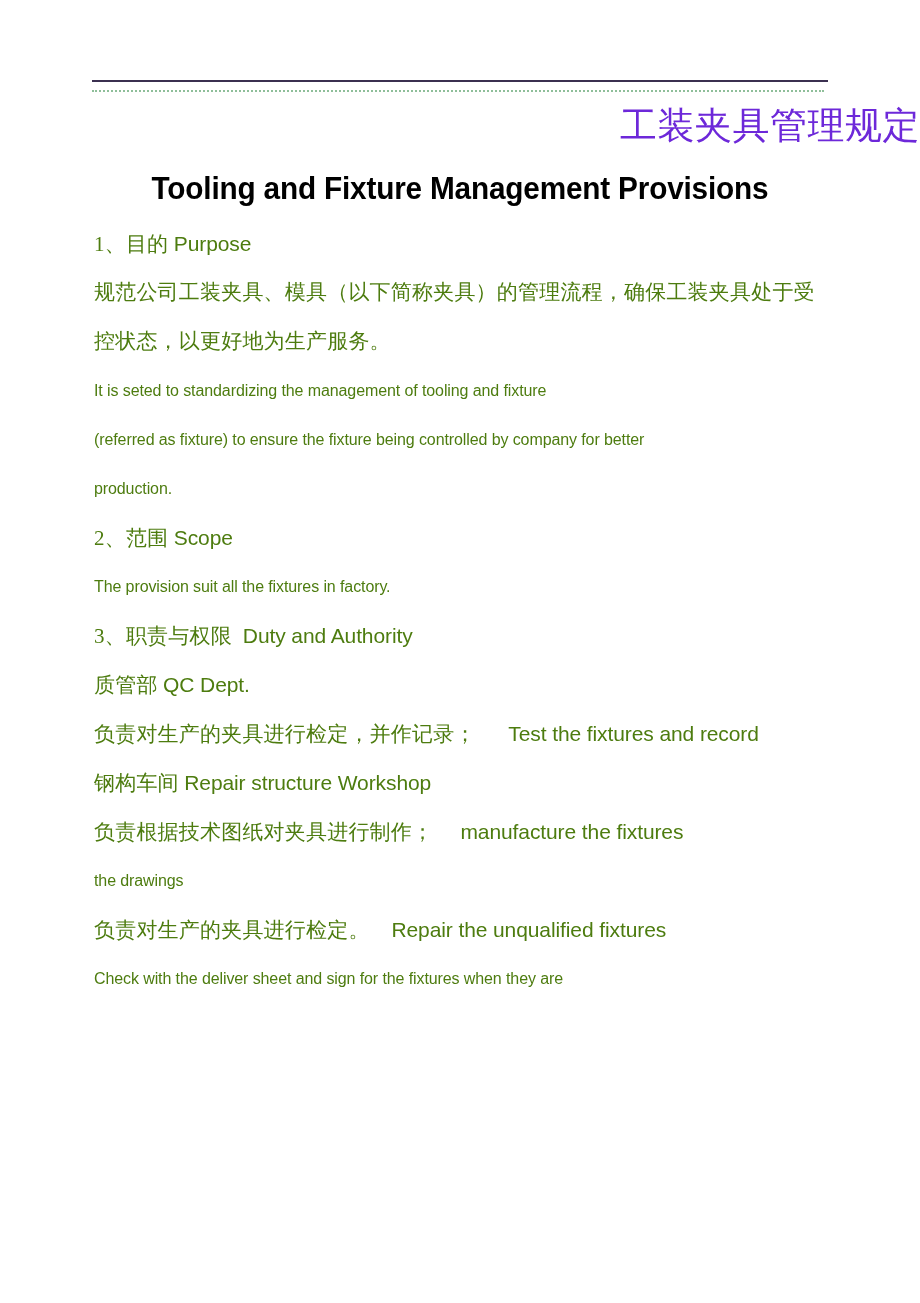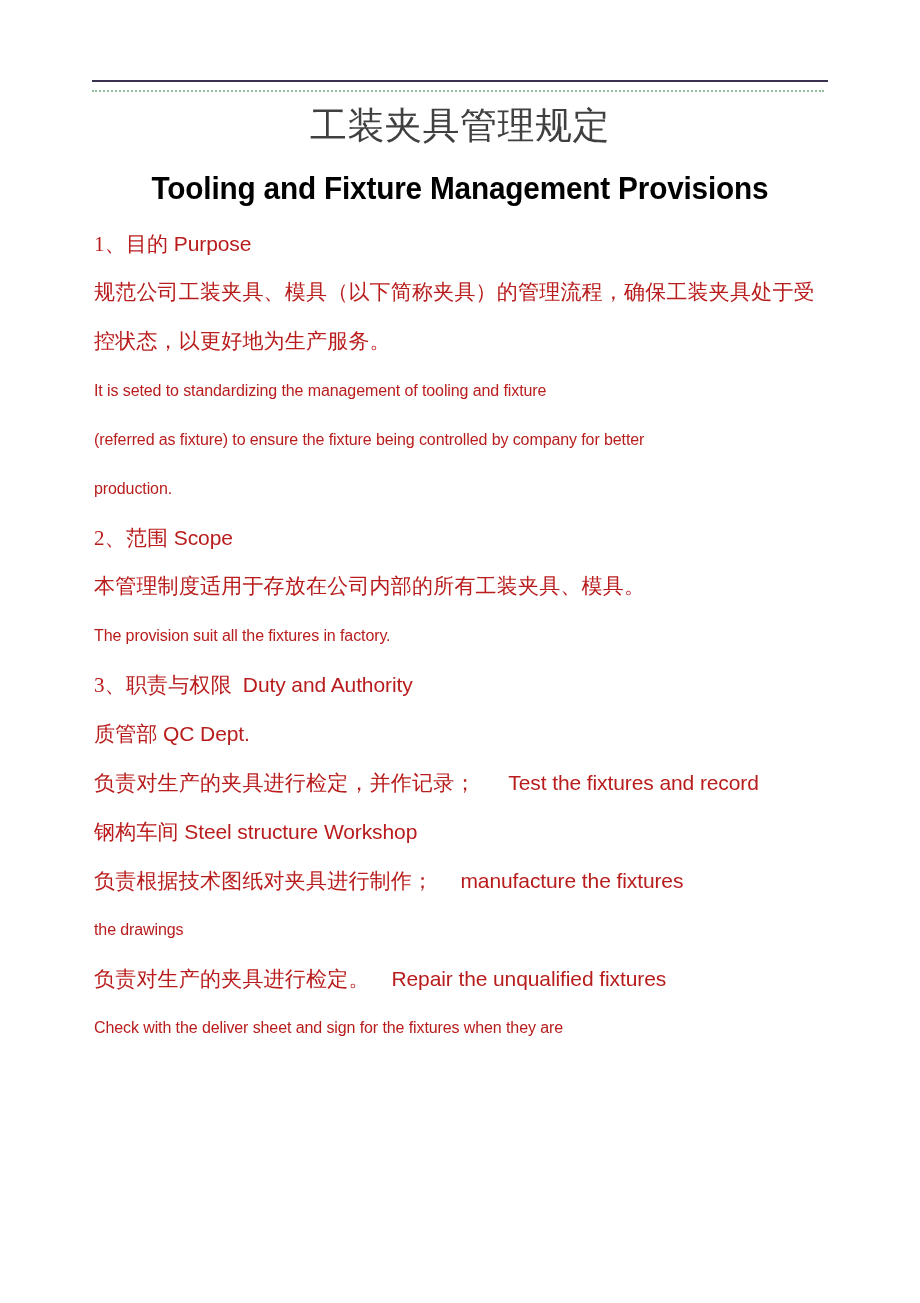--- a/index.html
+++ b/index.html
@@ -35,27 +35,27 @@
     border-top: 2px dotted #8fbf9a;
     width: 99.5%;
   }
 
   
   .title-cn {
     position: absolute;
     left: 0;
     top: 102px;
     width: 920px;
-    text-align: center;
+    text-align: right;
     font-family: "Liberation Serif", serif;
     font-size: 37px;
     line-height: 48px;
     font-weight: 400;
     letter-spacing: 0.5px;
-    color: #404040;
+    color: #6d28d9;
   }
   .title-en {
     position: absolute;
     left: 0;
     top: 168px;
     width: 920px;
     text-align: center;
     font-family: "Liberation Sans Narrow", "Liberation Sans", sans-serif;
     font-size: 32px;
     line-height: 40px;
@@ -71,21 +71,21 @@
     position: absolute;
     left: 94px;
     top: 219px;
     width: 732px;
   }
   .line {
     height: 49px;
     line-height: 49px;
     font-size: 20.5px;
     white-space: pre;
-    color: #b91c1c;
+    color: #4d7c0f;
   }
   
   .line.cn {
     font-family: "Liberation Serif", serif;
     font-size: 21px;
     letter-spacing: 0.2px;
   }
   
   .line.en {
     font-family: "Liberation Sans Narrow", "Liberation Sans", sans-serif;
@@ -122,25 +122,24 @@
   <div class="title-en">Tooling and Fixture Management Provisions</div>
 
   <div class="body-block" id="body-block">
       <div class="line cn"><span>1、目的 </span><span class="latin">Purpose</span></div>
       <div class="line cn">规范公司工装夹具、模具（以下简称夹具）的管理流程，确保工装夹具处于受</div>
       <div class="line cn">控状态，以更好地为生产服务。</div>
       <div class="line en">It is seted to standardizing the management of tooling and fixture</div>
       <div class="line en">(referred as fixture) to ensure the fixture being controlled by company for better</div>
       <div class="line en">production.</div>
       <div class="line cn"><span>2、范围 </span><span class="latin">Scope</span></div>
-      <div class="line cn">本管理制度适用于存放在公司内部的所有工装夹具、模具。</div>
       <div class="line en">The provision suit all the fixtures in factory.</div>
       <div class="line cn"><span>3、职责与权限  </span><span class="latin">Duty and Authority</span></div>
       <div class="line cn"><span>质管部 </span><span class="latin">QC Dept.</span></div>
       <div class="line cn"><span>负责对生产的夹具进行检定，并作记录；      </span><span class="latin">Test the fixtures and record</span></div>
-      <div class="line cn"><span>钢构车间 </span><span class="latin">Steel structure Workshop</span></div>
+      <div class="line cn"><span>钢构车间 </span><span class="latin">Repair structure Workshop</span></div>
       <div class="line cn"><span>负责根据技术图纸对夹具进行制作；     </span><span class="latin">manufacture the fixtures</span></div>
       <div class="line en">the drawings</div>
       <div class="line cn"><span>负责对生产的夹具进行检定。    </span><span class="latin">Repair the unqualified fixtures</span></div>
       <div class="line en">Check with the deliver sheet and sign for the fixtures when they are</div>
     </div>
 
 </div>
 
 </body></html>

